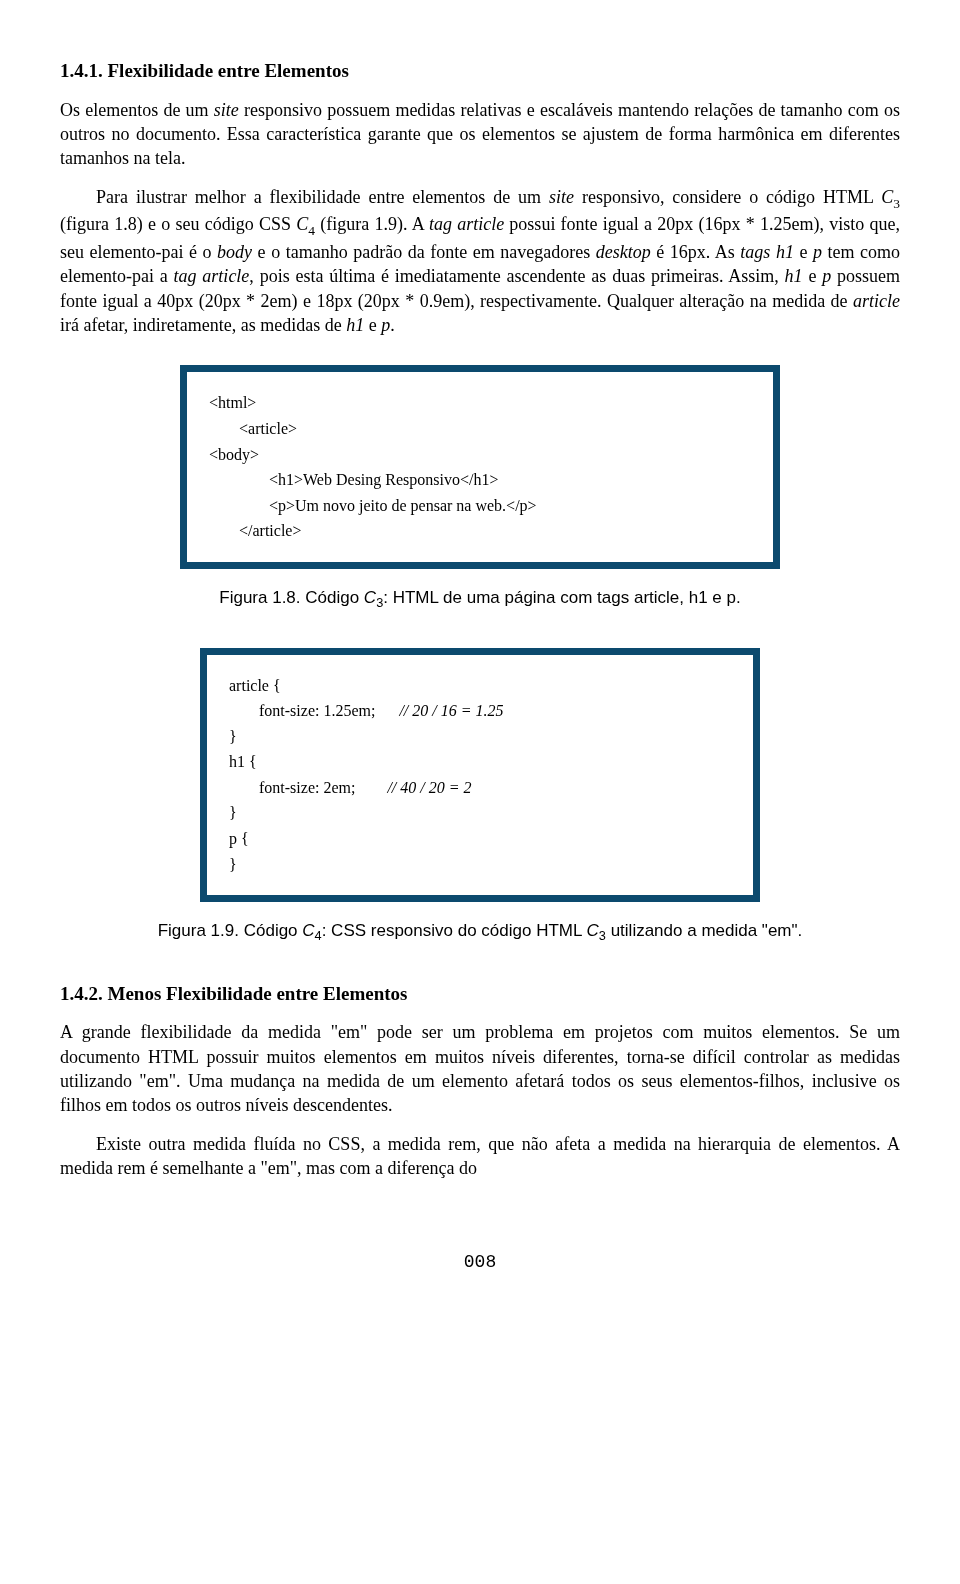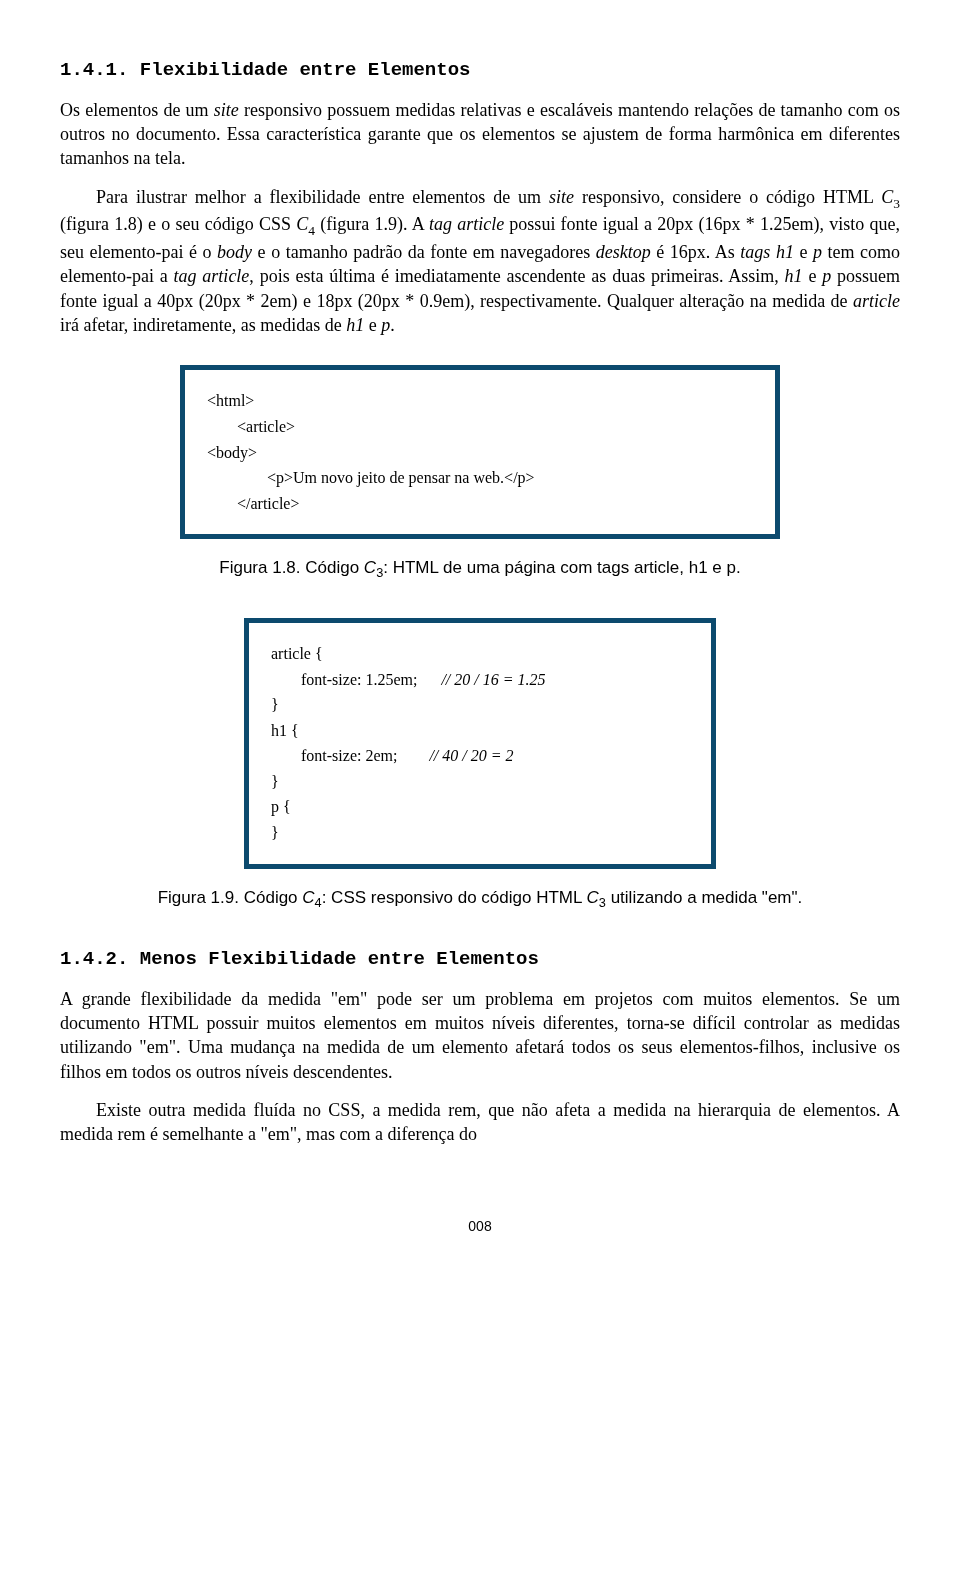--- a/index.html
+++ b/index.html
@@ -10,31 +10,30 @@
     background: #fff;
     margin: 0;
     padding: 48px 60px 30px 60px;
     width: 960px;
     box-sizing: border-box;
   }
   .section-heading {
     font-weight: bold;
     font-size: 19px;
     margin: 10px 0 14px 0;
-    font-family: Liberation Mono, monospace;
   }
   .body-text {
     text-align: justify;
     margin: 8px 0 14px 0;
   }
   .body-text.indent {
     text-indent: 36px;
   }
   .code-box {
-    border: 5px solid #0c4a6e;
+    border: 7px solid #0c4a6e;
     margin: 28px auto 18px auto;
     padding: 18px 22px;
     width: 600px;
     font-family: "Times New Roman", Times, serif;
     font-size: 16px;
     line-height: 1.6;
     box-sizing: border-box;
   }
   .code-box .ind1 { padding-left: 30px; display: block; }
   .code-box .ind2 { padding-left: 60px; display: block; }
@@ -42,49 +41,50 @@
     font-family: Arial, Helvetica, sans-serif;
     font-weight: normal;
     font-size: 17px;
     text-align: center;
     margin: 14px 0 36px 0;
   }
   .sub { font-size: 0.75em; vertical-align: sub; }
   .code-line { display: block; white-space: pre; }
   .page-number {
     text-align: center;
-    font-size: 14px;
+    font-size: 18px;
     margin-top: 70px;
-    font-family: Liberation Sans, sans-serif;
+    font-family: Liberation Mono, monospace;
   }
   i { font-style: italic; }
 </style>
 </head>
 <body>
 
 <div class="section-heading">
   <span>1.4.1.</span>
   <span>Flexibilidade entre Elementos</span>
 </div>
 
 <p class="body-text">Os elementos de um <i>site</i> responsivo possuem medidas relativas e escaláveis mantendo relações de tamanho com os outros no documento. Essa característica garante que os elementos se ajustem de forma harmônica em diferentes tamanhos na tela.</p>
 
 <p class="body-text indent">Para ilustrar melhor a flexibilidade entre elementos de um <i>site</i> responsivo, considere o código HTML <i>C</i><span class="sub">3</span> (figura 1.8) e o seu código CSS <i>C</i><span class="sub">4</span> (figura 1.9). A <i>tag article</i> possui fonte igual a 20px (16px * 1.25em), visto que, seu elemento-pai é o <i>body</i> e o tamanho padrão da fonte em navegadores <i>desktop</i> é 16px. As <i>tags h1</i> e <i>p</i> tem como elemento-pai a <i>tag article</i>, pois esta última é imediatamente ascendente as duas primeiras. Assim, <i>h1</i> e <i>p</i> possuem fonte igual a 40px (20px * 2em) e 18px (20px * 0.9em), respectivamente. Qualquer alteração na medida de <i>article</i> irá afetar, indiretamente, as medidas de <i>h1</i> e <i>p</i>.</p>
 
 <div class="code-box">
   <span class="code-line">&lt;html&gt;</span>
   <span class="code-line ind1">&lt;article&gt;</span>
   <span class="code-line">&lt;body&gt;</span>
+  <span class="code-line ind2">&lt;h1&gt;Web Desing Responsivo&lt;/h1&gt;</span>
   <span class="code-line ind2">&lt;p&gt;Um novo jeito de pensar na web.&lt;/p&gt;</span>
   <span class="code-line ind1">&lt;/article&gt;</span>
 </div>
 
 <div class="figure-caption">Figura 1.8. Código <i>C</i><span class="sub">3</span>: HTML de uma página com tags article, h1 e p.</div>
 
-<div class="code-box" style="width:472px;">
+<div class="code-box" style="width:560px;">
   <span class="code-line"><span>article {</span></span>
   <span class="code-line ind1"><span>font-size: 1.25em;</span>      <i>// 20 / 16 = 1.25</i></span>
   <span class="code-line"><span>}</span></span>
   <span class="code-line"><span>h1 {</span></span>
   <span class="code-line ind1"><span>font-size: 2em;</span>        <i>// 40 / 20 = 2</i></span>
   <span class="code-line"><span>}</span></span>
   <span class="code-line"><span>p {</span></span>
   <span class="code-line"><span>}</span></span>
 </div>
 

